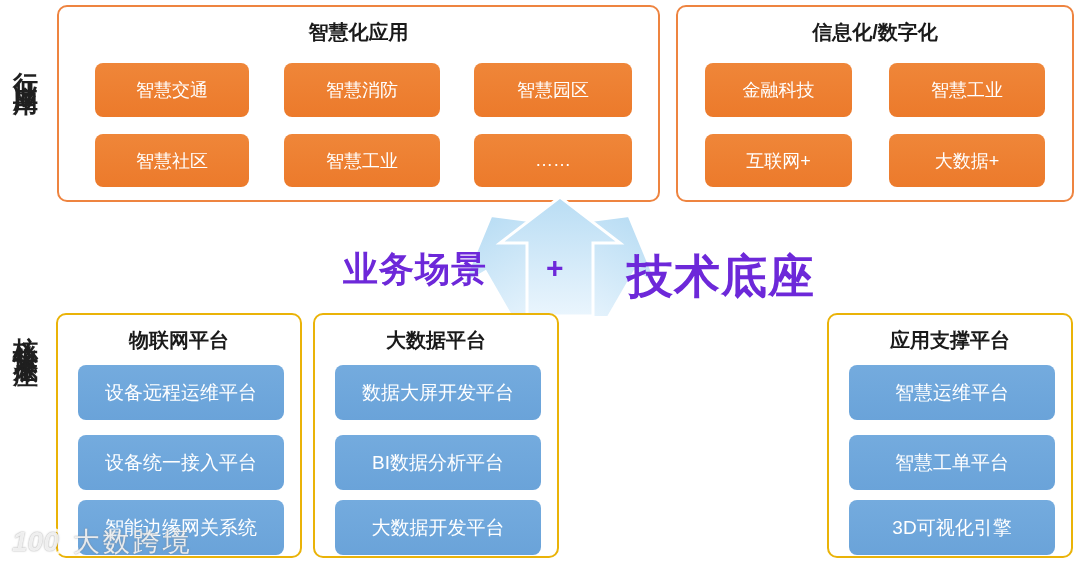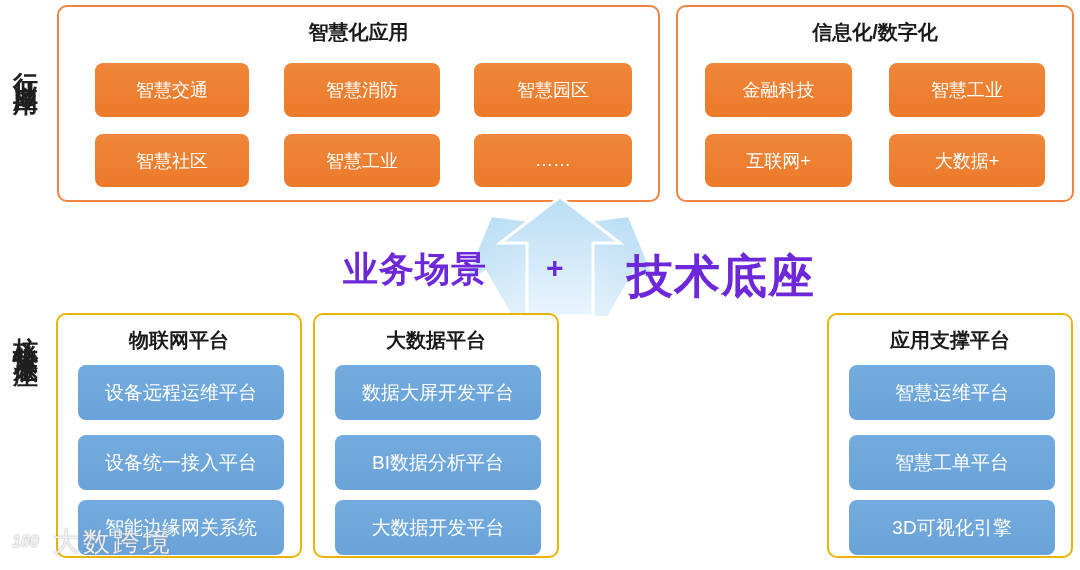--- a/index.html
+++ b/index.html
@@ -78,21 +78,21 @@
     left: 4px;
     top: 524px;
     display: flex;
     align-items: center;
     gap: 6px;
     color: rgba(255,255,255,0.82);
     text-shadow: 0 0 2px rgba(130,130,130,0.55), 0 0 1px rgba(130,130,130,0.45);
     pointer-events: none;
   }
   .watermark-logo {
-    font-size: 16px;
+    font-size: 28px;
     font-weight: 700;
     font-style: italic;
     border: 3px solid rgba(255,255,255,0.82);
     border-radius: 50% 50% 50% 4px;
     padding: 1px 5px;
     line-height: 1;
   }
   .watermark-text {
     font-size: 27px;
     font-weight: 400;

